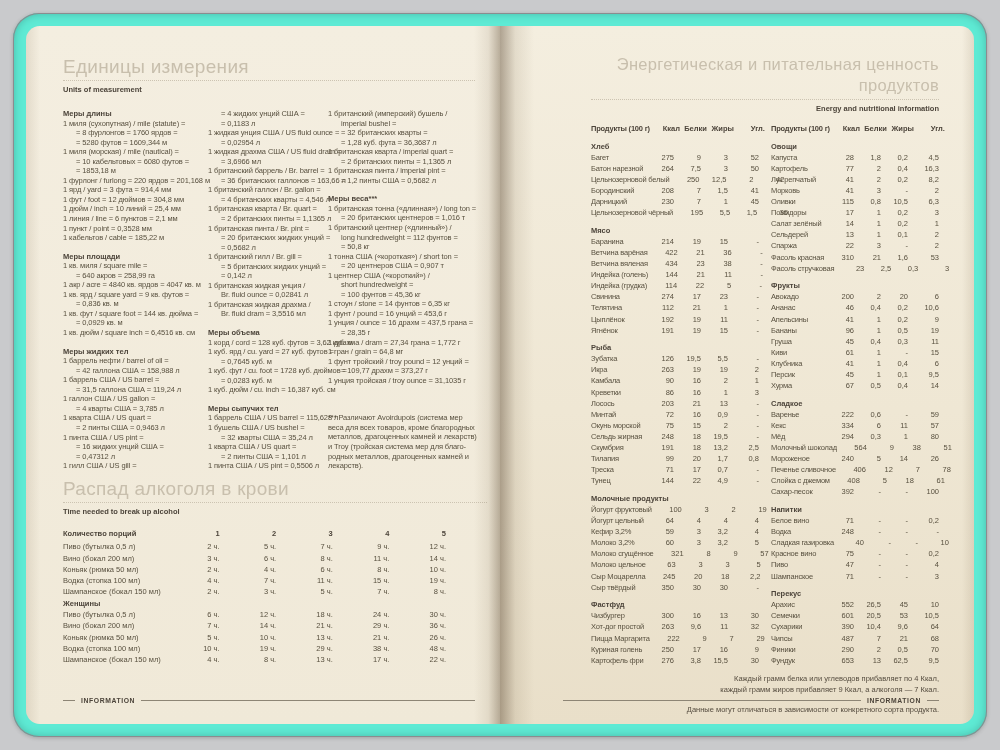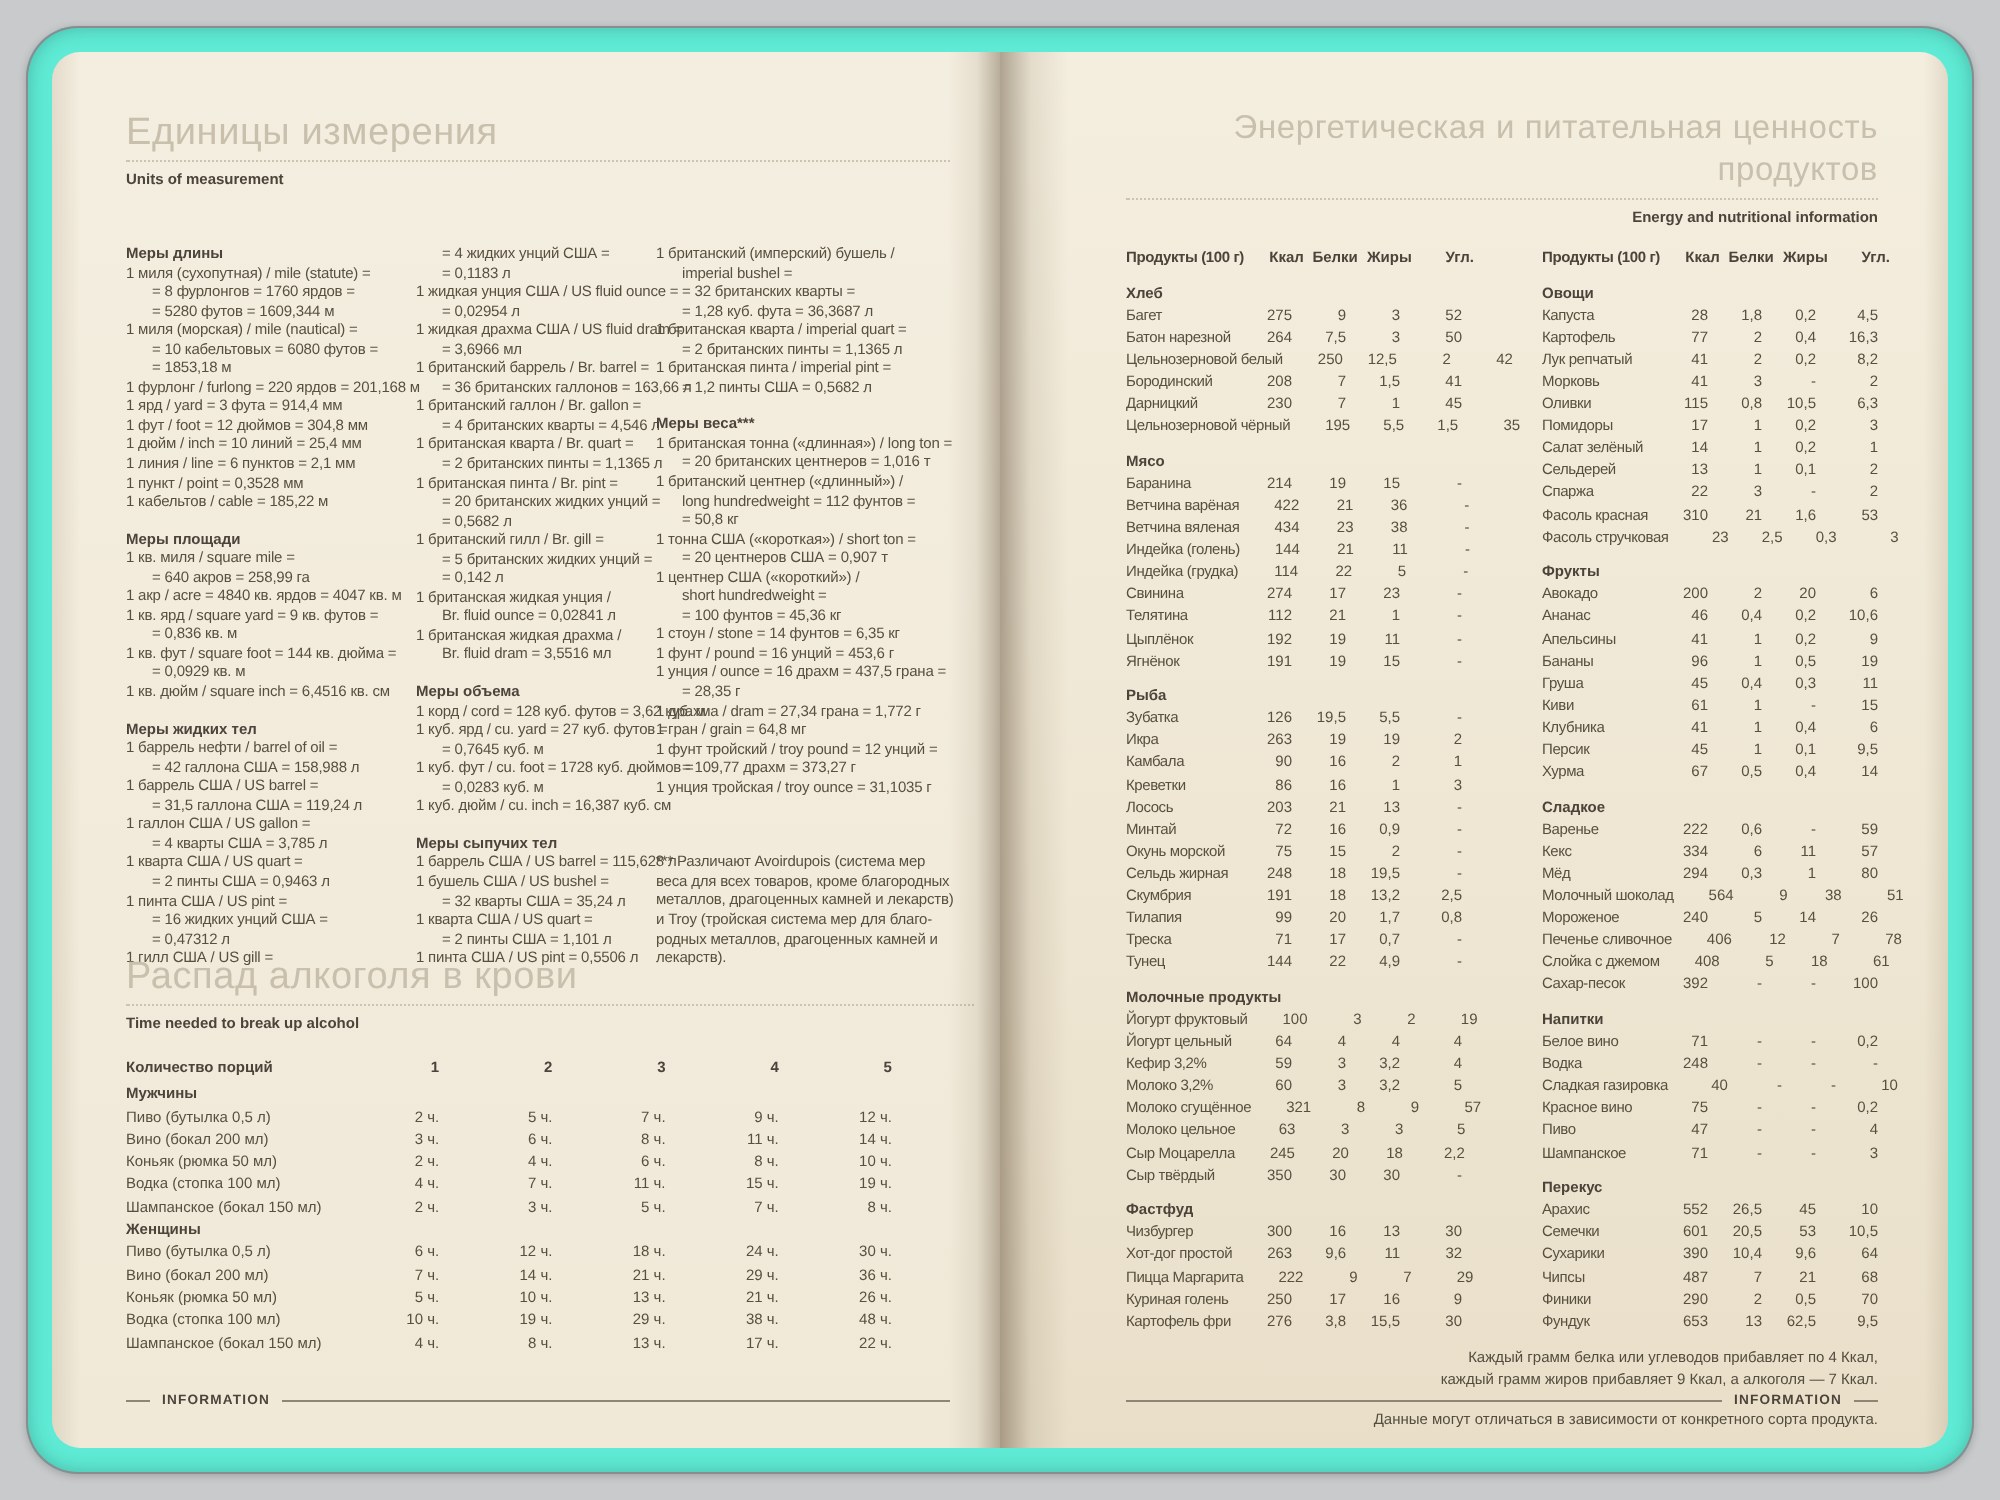--- a/index.html
+++ b/index.html
@@ -12,33 +12,33 @@
   .page-left::before{content:"";position:absolute;left:0;top:0;bottom:0;width:14px;pointer-events:none;
     background:linear-gradient(to right,rgba(120,100,70,.14),rgba(120,100,70,0));}
   .page-left::after{content:"";position:absolute;right:0;top:0;bottom:0;width:26px;pointer-events:none;
     background:linear-gradient(to right,rgba(105,85,55,0) 0%,rgba(105,85,55,.10) 55%,rgba(88,68,42,.38) 100%);}
   .page-right{background:linear-gradient(to bottom,#f4eedf 0%,#efe7d4 55%,#e9dfc9 100%);}
   .page-right::before{content:"";position:absolute;left:0;top:0;bottom:0;width:34px;pointer-events:none;
     background:linear-gradient(to right,rgba(78,58,36,.42) 0%,rgba(105,85,55,.12) 45%,rgba(105,85,55,0) 100%);}
   .page-right::after{content:"";position:absolute;right:0;top:0;bottom:0;width:12px;pointer-events:none;
     background:linear-gradient(to left,rgba(120,100,70,.15),rgba(120,100,70,0));}
   .content{position:absolute;inset:0;padding:30px 25px 0 37px;}
-  .page-right .content{padding:28px 35px 0 63px;}
+  .page-right .content{padding:28px 35px 0 91px;}
   .big-title{font-size:19px;color:#c8bfad;letter-spacing:.3px;line-height:21px;}
   .big-title.right{text-align:right;font-size:16.5px;}
   .rule{border-top:1px dotted #ccc3b1;margin-top:3px;}
   .sub{font-size:7.5px;font-weight:bold;color:#4c443a;margin-top:4px;}
   .sub.right{text-align:right;}
   
   .u-cols{display:flex;margin-top:11px;color:#58503f;}
   .m-col{width:145px;flex:none;}
   .m-col.c2{width:120px;}
   .m-col.c3{width:145px;}
   .m-sec{margin-top:9px;}
-  .m-col > .m-sec:first-child{margin-top:17px;}
+  .m-col > .m-sec:first-child{margin-top:4px;}
   .m-sec.m-gap{margin-top:28px;}
   .m-title{font-weight:bold;font-size:7.5px;line-height:9.55px;color:#4c443a;}
   .m-line{font-size:7.5px;line-height:9.55px;white-space:nowrap;letter-spacing:-.1px;}
   .m-line.ind{padding-left:13px;}
   
   .alc{position:absolute;left:37px;right:13px;top:452px;}
   .a-table{margin-top:12px;color:#58503f;}
   .a-row{display:grid;grid-template-columns:100px repeat(5,56.6px);}
   .a-row div{font-size:7.5px;line-height:11.3px;}
   .a-head div{font-weight:bold;color:#4c443a;}
@@ -213,21 +213,20 @@
           <div class="sub">Time needed to break up alcohol</div>
           <div class="a-table">
               <div class="a-row a-head">
                 <div class="a-label">Количество порций</div>
                 <div class="a-num">1</div>
                 <div class="a-num">2</div>
                 <div class="a-num">3</div>
                 <div class="a-num">4</div>
                 <div class="a-num">5</div>
               </div>
-              <div class="a-group">Мужчины</div>
               <div class="a-row">
                 <div class="a-label">Пиво (бутылка 0,5 л)</div>
                 <div class="a-num">2 ч.</div>
                 <div class="a-num">5 ч.</div>
                 <div class="a-num">7 ч.</div>
                 <div class="a-num">9 ч.</div>
                 <div class="a-num">12 ч.</div>
               </div>
               <div class="a-row">
                 <div class="a-label">Вино (бокал 200 мл)</div>

